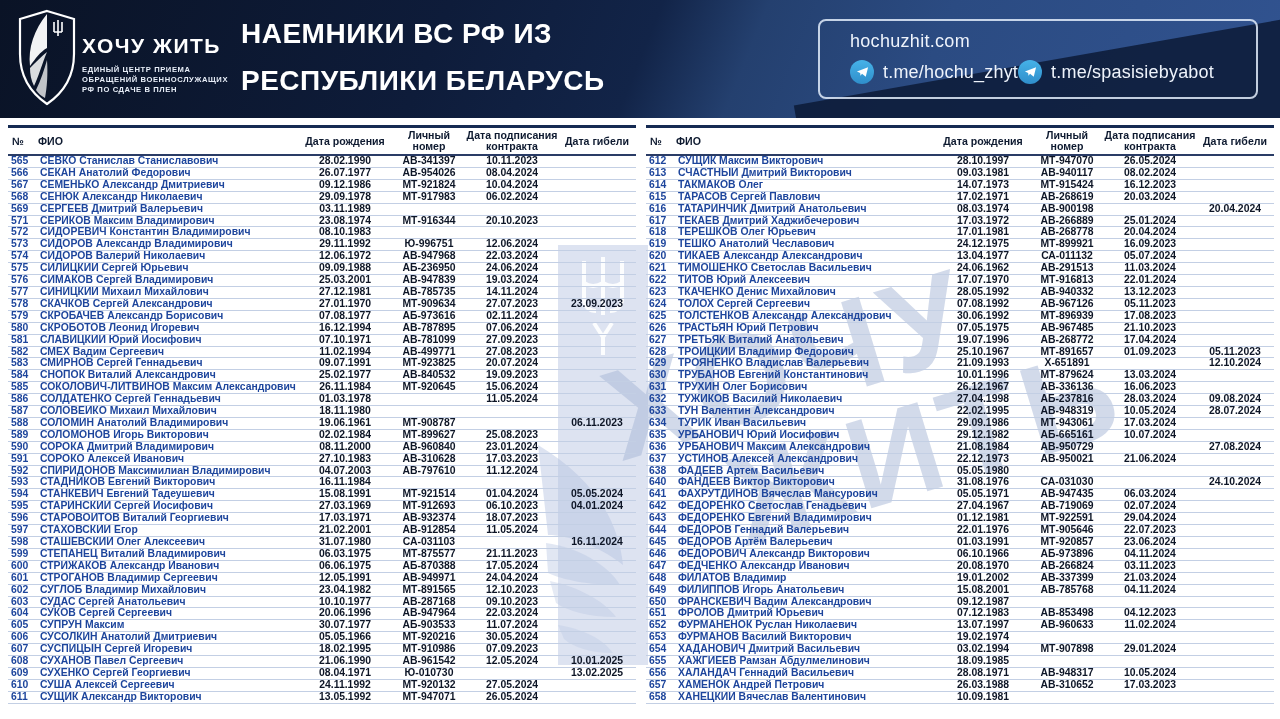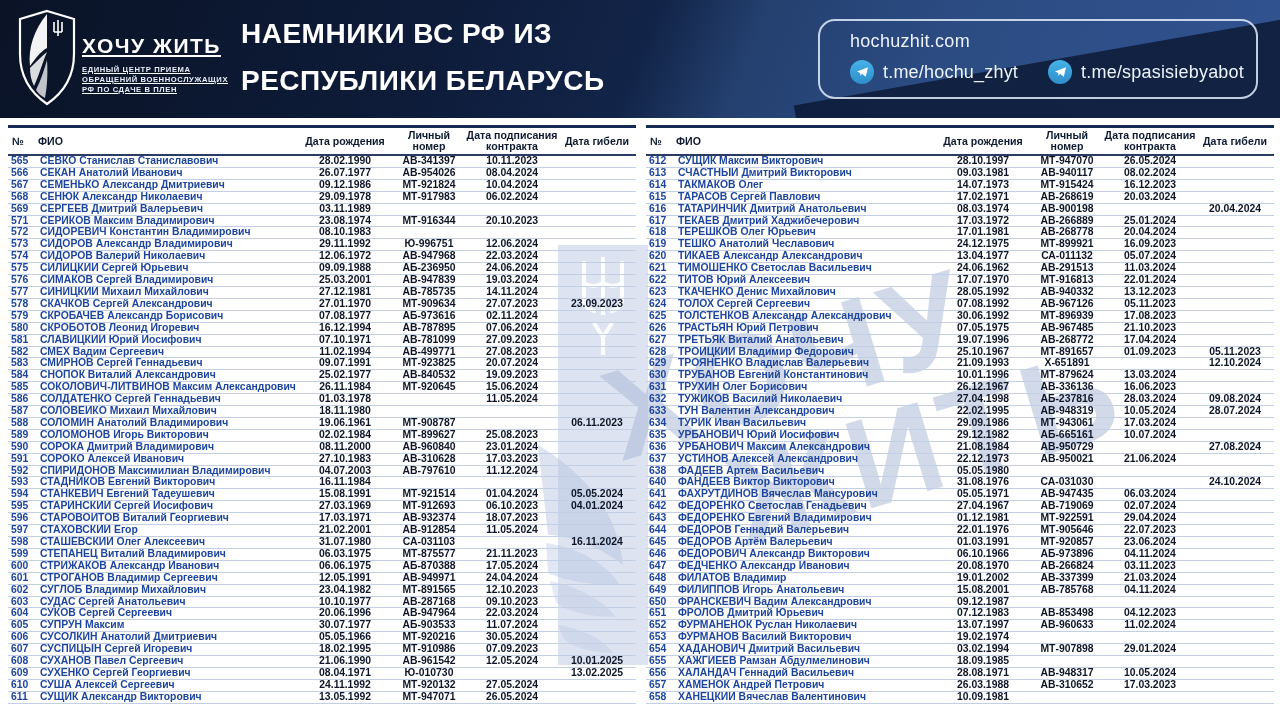--- a/index.html
+++ b/index.html
@@ -9,32 +9,32 @@
 
   
   .banner { position:absolute; left:0; top:0; width:1280px; height:118px;
     background:linear-gradient(112deg,#0a1326 0%,#0e1c3a 34%,#122448 50%,#24406f 58%,#2b4b82 72%,#315390 100%);
     overflow:hidden; }
   .banner::after { content:""; position:absolute; right:-80px; bottom:-58px; width:560px; height:120px;
     background:#0c1a36; transform:rotate(-10deg); opacity:.85; }
 
   .logo { position:absolute; left:16px; top:6px; width:215px; height:106px; z-index:3; }
   .logo svg { position:absolute; left:0; top:2px; }
-  .logo-text { position:absolute; left:66px; top:28px; color:#fff;text-decoration:underline; }
+  .logo-text { position:absolute; left:66px; top:28px; color:#fff; }
   .logo-title { font-size:21px; font-weight:700; letter-spacing:1.5px; white-space:nowrap; }
   .logo-sub { margin-top:7px; font-size:7.6px; font-weight:700; letter-spacing:.6px; line-height:10px;
     color:#e8eef8; white-space:nowrap; }
 
   .title { position:absolute; left:241px; top:10px; z-index:3; color:#ffffff; font-weight:700;
     font-size:28px; line-height:47px; letter-spacing:.5px; white-space:nowrap; }
 
   .linkbox { position:absolute; right:22px; top:19px; width:440px; height:80px; z-index:3;
-    border:2px solid rgba(226,236,250,.85); border-radius:17px; padding:10px 16px 10px 30px; }
+    border:2px solid rgba(226,236,250,.85); border-radius:8px; padding:10px 16px 10px 30px; }
   .site { color:#eef3fb; font-size:18px; letter-spacing:.3px; }
-  .tg-row { display:flex; align-items:center; gap:30px; margin-top:8px; }
+  .tg-row { display:flex; align-items:center; margin-top:8px; }
   .tg-item { display:flex; align-items:center; gap:9px; }
   .tg-circle { width:24px; height:24px; border-radius:50%;
     background:linear-gradient(180deg,#46b2e8 0%,#2f8ecb 100%);
     display:flex; align-items:center; justify-content:center; flex:0 0 auto; }
   .tg-label { color:#eef3fb; font-size:18px; letter-spacing:.2px; white-space:nowrap; }
 
   
   .watermark { position:absolute; left:520px; top:225px; width:620px; height:460px; z-index:0;
     pointer-events:none; }
   .wm-band { position:absolute; left:38px; top:20px; width:90px; height:420px;
@@ -156,21 +156,21 @@
           <tr>
             <td class="num">565</td>
             <td class="name">СЕВКО Станислав Станиславович</td>
             <td class="birth">28.02.1990</td>
             <td class="pid">АВ-341397</td>
             <td class="contract">10.11.2023</td>
             <td class="death"></td>
           </tr>
           <tr>
             <td class="num">566</td>
-            <td class="name">СЕКАН Анатолий Иванович</td>
+            <td class="name">СЕКАН Анатолий Федорович</td>
             <td class="birth">26.07.1977</td>
             <td class="pid">АВ-954026</td>
             <td class="contract">08.04.2024</td>
             <td class="death"></td>
           </tr>
           <tr>
             <td class="num">567</td>
             <td class="name">СЕМЕНЬКО Александр Дмитриевич</td>
             <td class="birth">09.12.1986</td>
             <td class="pid">МТ-921824</td>

